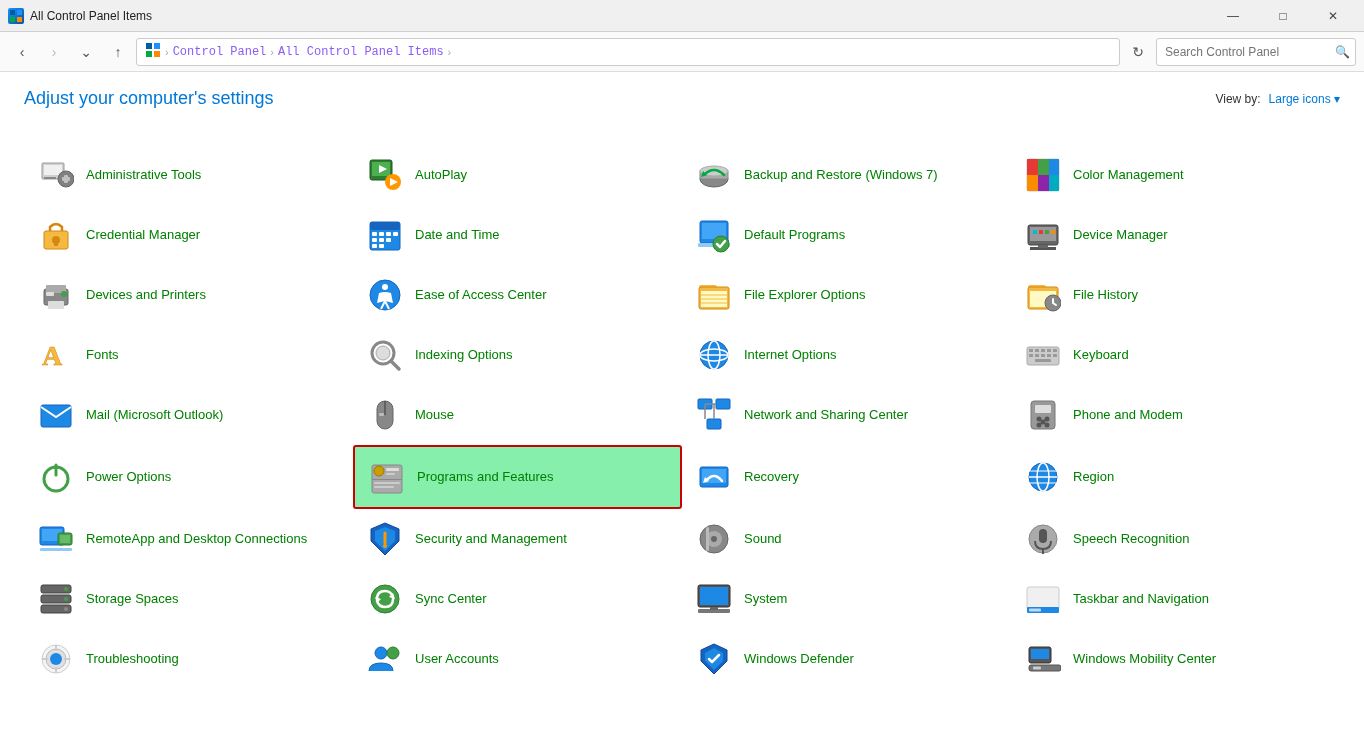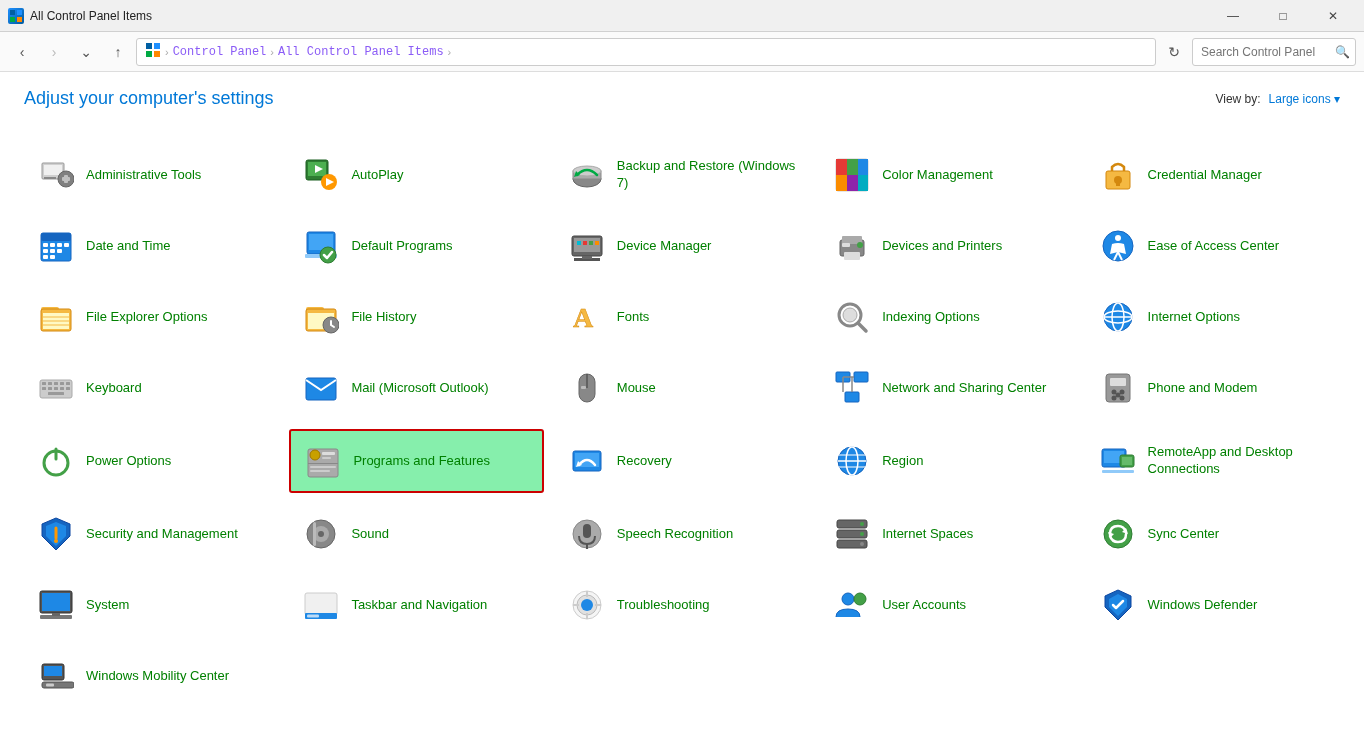--- a/index.html
+++ b/index.html
@@ -38,37 +38,37 @@
     }
     .nav-btn { width: 28px; height: 28px; border: none; background: transparent; cursor: pointer; display: flex; align-items: center; justify-content: center; border-radius: 3px; color: #555; font-size: 14px; }
     .nav-btn.disabled { color: #bbb; cursor: default; }
     .breadcrumb-bar {
       flex: 1; height: 28px; border: 1px solid #ccc; background: #fff; border-radius: 3px;
       display: flex; align-items: center; padding: 0 8px; gap: 4px; font-size: 12px; color: #333;
     }
     .breadcrumb-sep { color: #aaa; font-size: 11px; }
     .breadcrumb-item { color: #8b5cf6; cursor: pointer; font-family: Liberation Mono, monospace; }
     .refresh-btn { width: 28px; height: 28px; border: none; background: transparent; cursor: pointer; display: flex; align-items: center; justify-content: center; border-radius: 3px; color: #555; font-size: 14px; }
-    .search-box { width: 164px; height: 28px; border: 1px solid #ccc; border-radius: 3px; padding: 0 28px 0 8px; font-size: 12px; color: #666; background: #fff; outline: none; }
+    .search-box { width: 200px; height: 28px; border: 1px solid #ccc; border-radius: 3px; padding: 0 28px 0 8px; font-size: 12px; color: #666; background: #fff; outline: none; }
     .search-wrapper { position: relative; }
     .search-icon-inner { position: absolute; right: 6px; top: 50%; transform: translateY(-50%); color: #888; font-size: 12px; pointer-events: none; }
 
     
     .content { padding: 16px 24px; }
     .page-header { display: flex; justify-content: space-between; align-items: center; margin-bottom: 36px; }
     .page-title { color: #0078d7; font-size: 18px; font-weight: 400; }
     .view-by { font-size: 12px; color: #333; display: flex; align-items: center; gap: 8px; }
     .view-by-label { color: #333; }
     .view-by-value { color: #0078d7; cursor: pointer; text-decoration: none; }
 
     
     .items-grid {
       display: grid;
-      grid-template-columns: repeat(5, 1fr);
-      gap: 11px;
+      grid-template-columns: repeat(4, 1fr);
+      gap: 0;
     }
     .control-item {
       display: flex;
       align-items: center;
       padding: 10px 12px;
       cursor: pointer;
       border-radius: 3px;
       min-height: 60px;
     }
     .control-item.highlighted {
@@ -489,21 +489,21 @@
         <div class="item-icon">
           <svg width="36" height="36" viewBox="0 0 36 36">
             <rect x="3" y="4" width="30" height="8" rx="2" fill="#666" stroke="#444" stroke-width="1"></rect>
             <rect x="3" y="14" width="30" height="8" rx="2" fill="#666" stroke="#444" stroke-width="1"></rect>
             <rect x="3" y="24" width="30" height="8" rx="2" fill="#666" stroke="#444" stroke-width="1"></rect>
             <circle cx="28" cy="8" r="2" fill="#43a047"></circle>
             <circle cx="28" cy="18" r="2" fill="#43a047"></circle>
             <circle cx="28" cy="28" r="2" fill="#888"></circle>
           </svg>
         </div>
-        <span class="item-label">Internet Spaces</span>
+        <span class="item-label">Storage Spaces</span>
       </div>
       <div class="control-item">
         <div class="item-icon">
           <svg width="36" height="36" viewBox="0 0 36 36">
             <circle cx="18" cy="18" r="14" fill="#43a047" stroke="#2e7d32" stroke-width="1"></circle>
             <path d="M10 18 Q10 10 18 10 Q24 10 26 16" stroke="white" stroke-width="2.5" fill="none" stroke-linecap="round"></path>
             <polygon points="26,12 28,18 22,16" fill="white"></polygon>
             <path d="M26 18 Q26 26 18 26 Q12 26 10 20" stroke="white" stroke-width="2.5" fill="none" stroke-linecap="round"></path>
             <polygon points="10,22 8,16 14,18" fill="white"></polygon>
           </svg>

